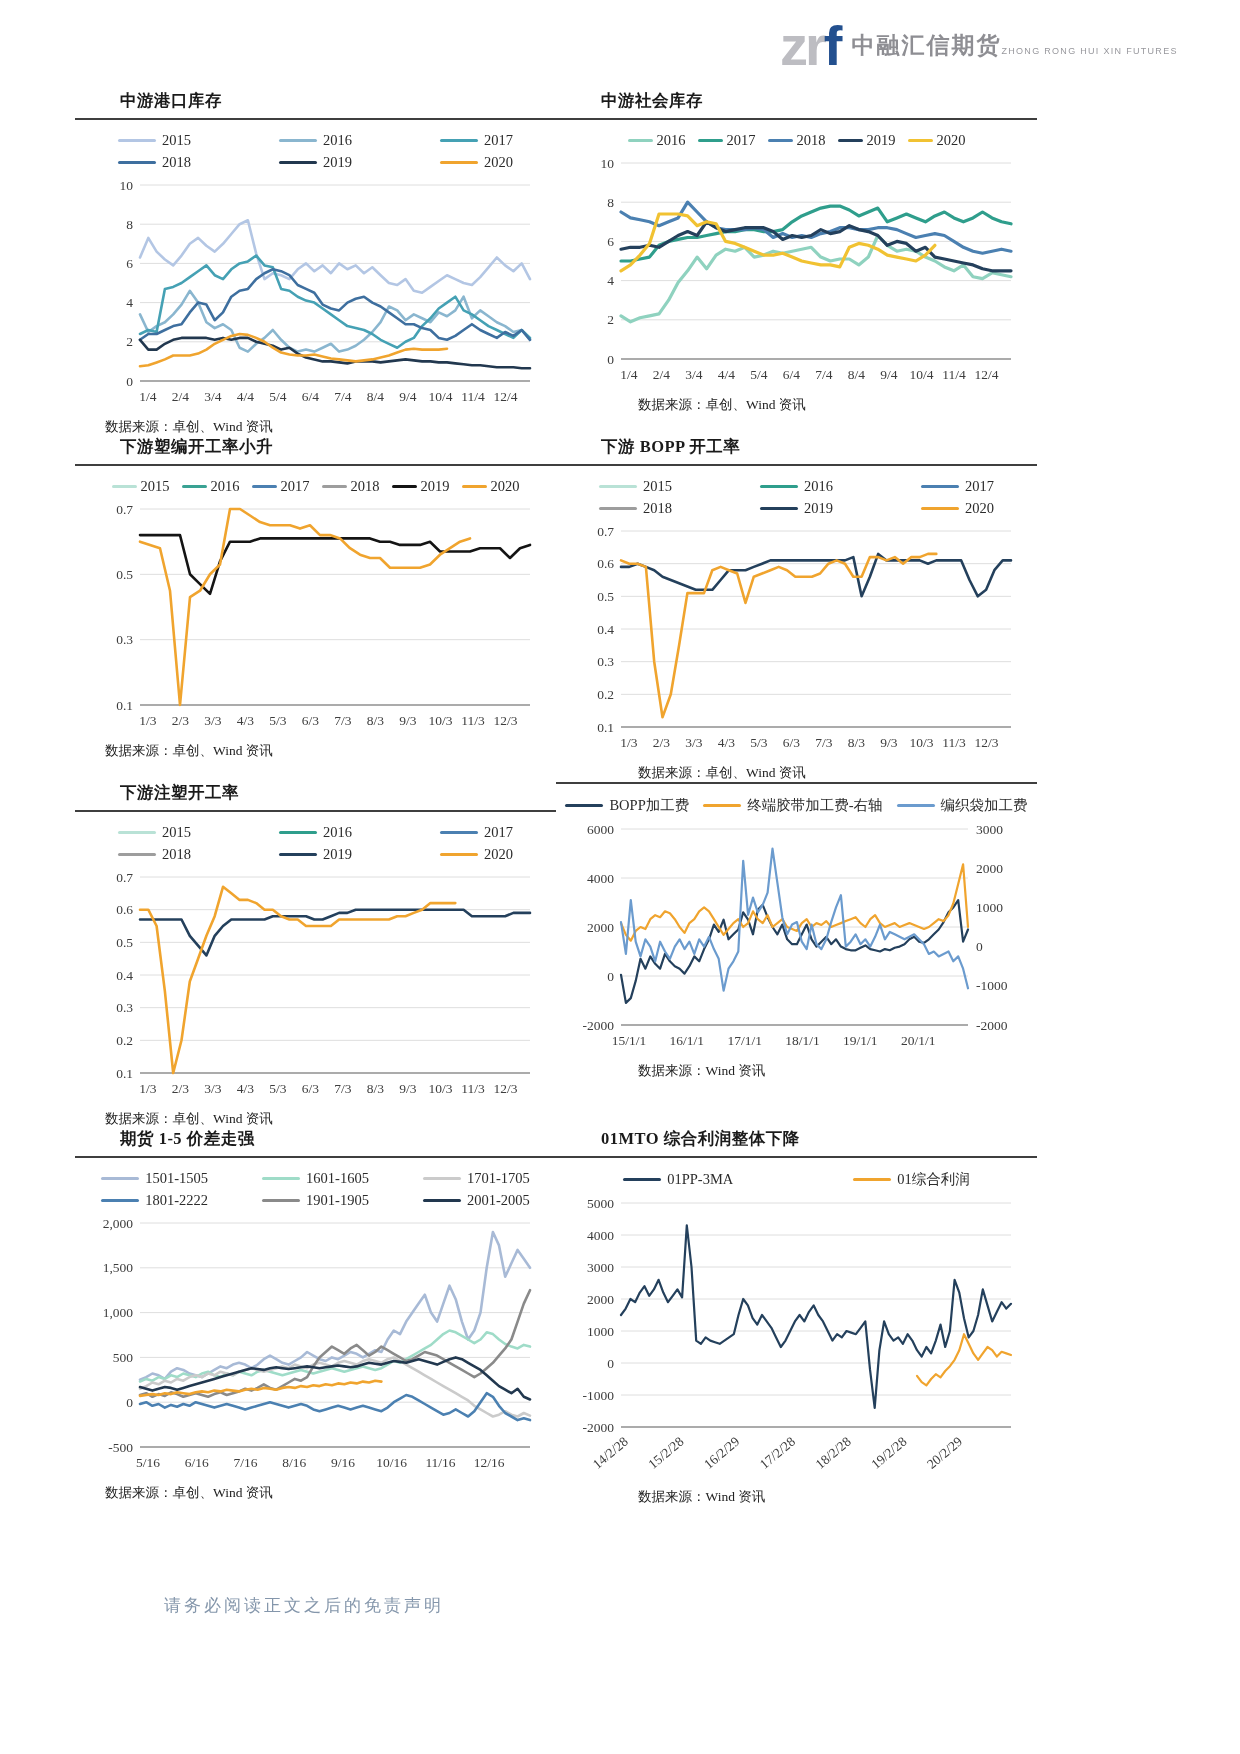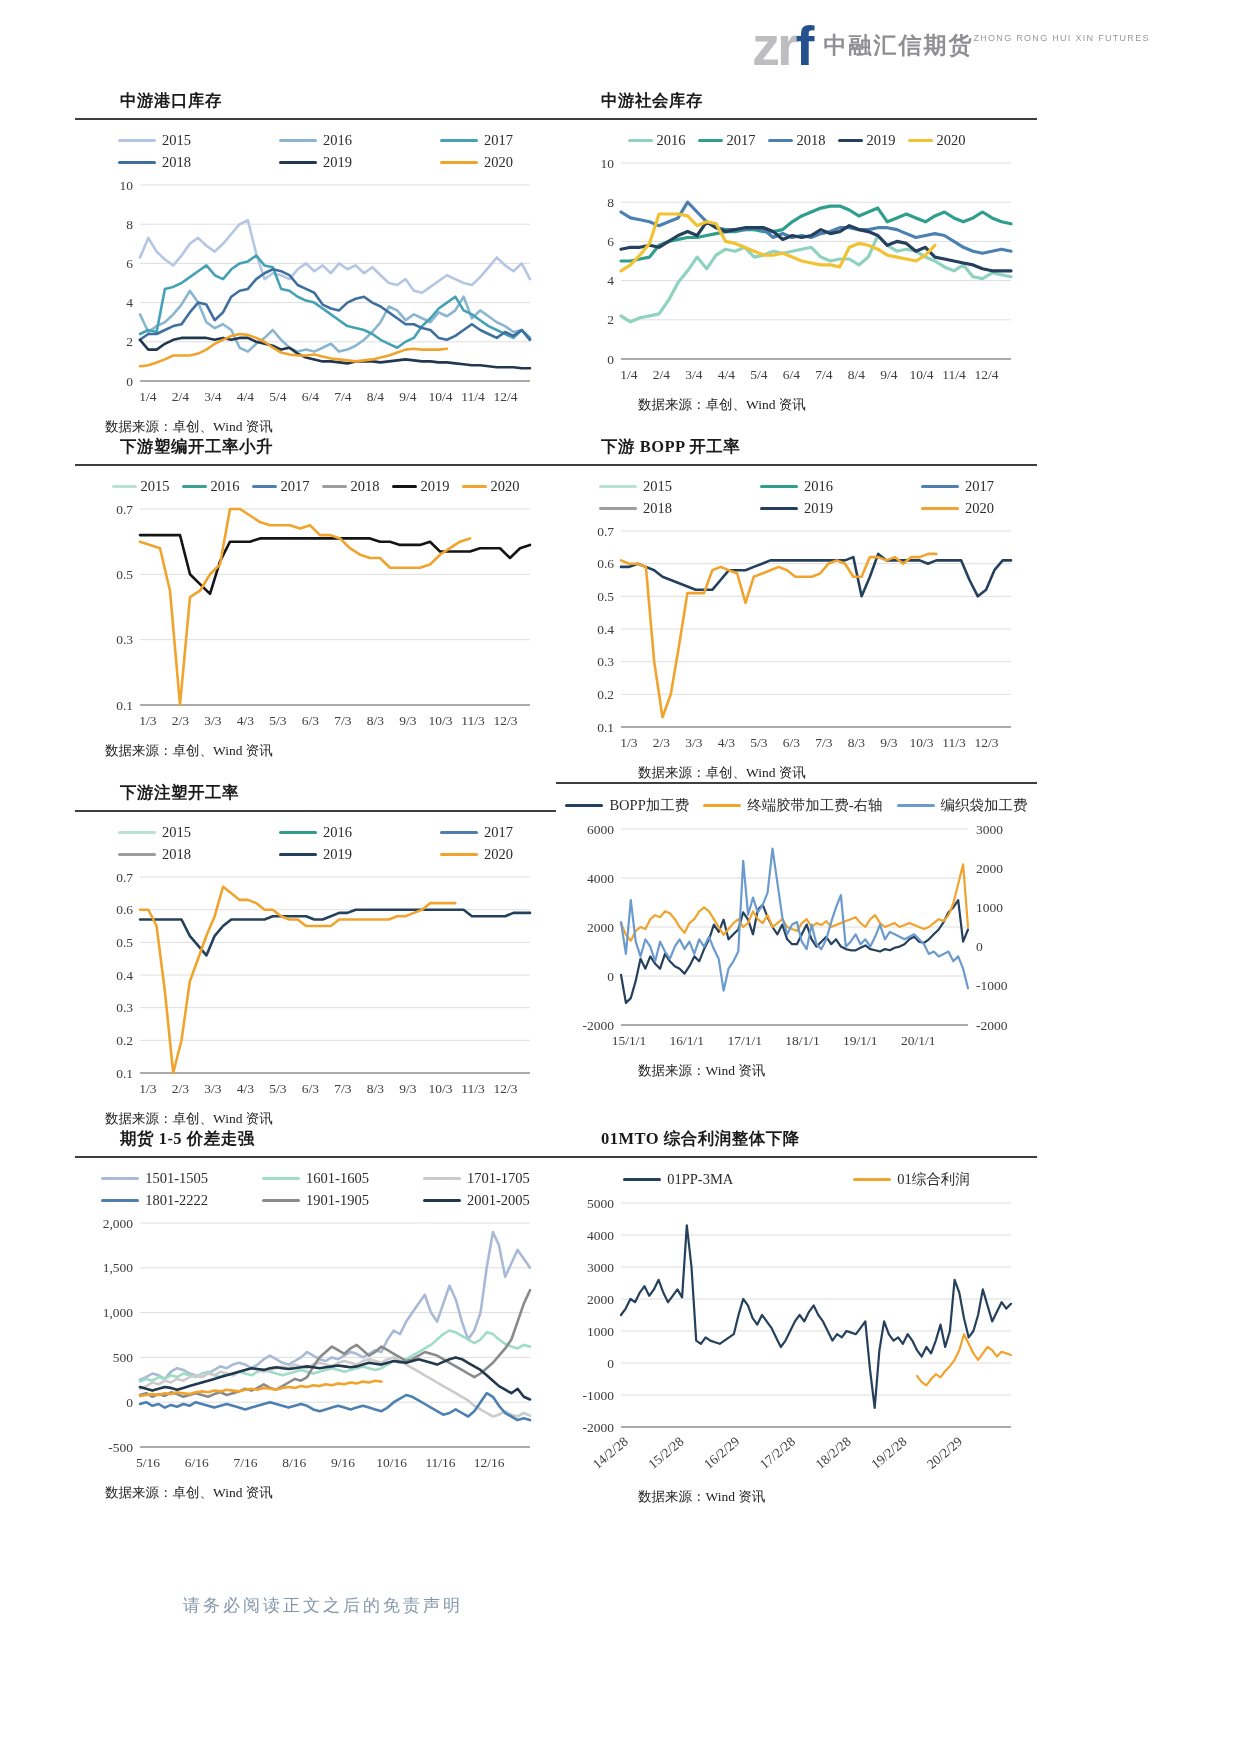--- a/index.html
+++ b/index.html
@@ -1,44 +1,44 @@
 <!DOCTYPE html>
 <html><head>
 <meta charset="utf-8">
 <style>
   html,body{margin:0;padding:0;background:#ffffff;}
   .page{width:1240px;height:1754px;position:relative;background:#fff;overflow:hidden;
         font-family:"Liberation Serif","DejaVu Serif",serif;color:#1a1a1a;}
   
-  .logo{position:absolute;top:22px;left:752px;display:flex;align-items:center;}
+  .logo{position:absolute;top:22px;left:780px;display:flex;align-items:center;}
   .logo-zrf{font-family:"Liberation Sans","DejaVu Sans",sans-serif;font-weight:700;font-size:56px;
             line-height:.85;letter-spacing:-3px;}
   .logo-zr{color:#bdbdc2;}
   .logo-f{color:#23508f;}
   .brand{margin-left:12px;display:flex;flex-direction:row;}
   .brand-cn{font-family:"Liberation Sans","DejaVu Sans",sans-serif;font-weight:700;font-size:23px;
             color:#8e8e93;letter-spacing:2px;white-space:nowrap;}
   .brand-en{font-family:"Liberation Sans","DejaVu Sans",sans-serif;font-size:9px;color:#98989d;
-            letter-spacing:1.3px;margin-top:3px;white-space:nowrap;}
+            letter-spacing:1.3px;margin-top:16px;white-space:nowrap;}
   
   .charts-grid{position:absolute;left:75px;top:90px;width:962px;display:grid;
                grid-template-columns:481px 481px;}
   .chart{width:481px;}
   .chart-title{margin:0 0 6px 45px;font-size:16.5px;font-weight:700;letter-spacing:.5px;}
   .rule{border-top:2px solid #3f3f3f;width:100%;}
   .legend{display:grid;justify-content:center;row-gap:5px;margin:12px 6px 0;}
   .li{display:flex;align-items:center;white-space:nowrap;}
   .sw{display:inline-block;width:38px;height:3.6px;border-radius:2px;margin-right:6px;flex:none;}
   .legend.tight .sw{width:25px;margin-right:4px;}
   .lt{font-size:14.5px;color:#2b2b2b;}
   .plot{display:block;margin:4px auto 0;}
   .tick{font-size:13.5px;fill:#3d3d3d;font-family:"Liberation Serif","DejaVu Serif",serif;}
   .source{font-size:13.5px;color:#222;margin:3px 0 0 30px;}
   .chart:nth-child(even) .source{margin-left:82px;}
-  .disclaimer{position:absolute;left:183px;top:1594px;font-size:17px;color:#8496ab;letter-spacing:3px;}
+  .disclaimer{position:absolute;left:164px;top:1594px;font-size:17px;color:#8496ab;letter-spacing:3px;}
 </style>
 </head>
 <body>
 
 <div class="page">
 
   <div class="logo">
     <div class="logo-zrf"><span class="logo-zr">zr</span><span class="logo-f">f</span></div>
     <div class="brand">
       <span class="brand-cn">中融汇信期货</span>

